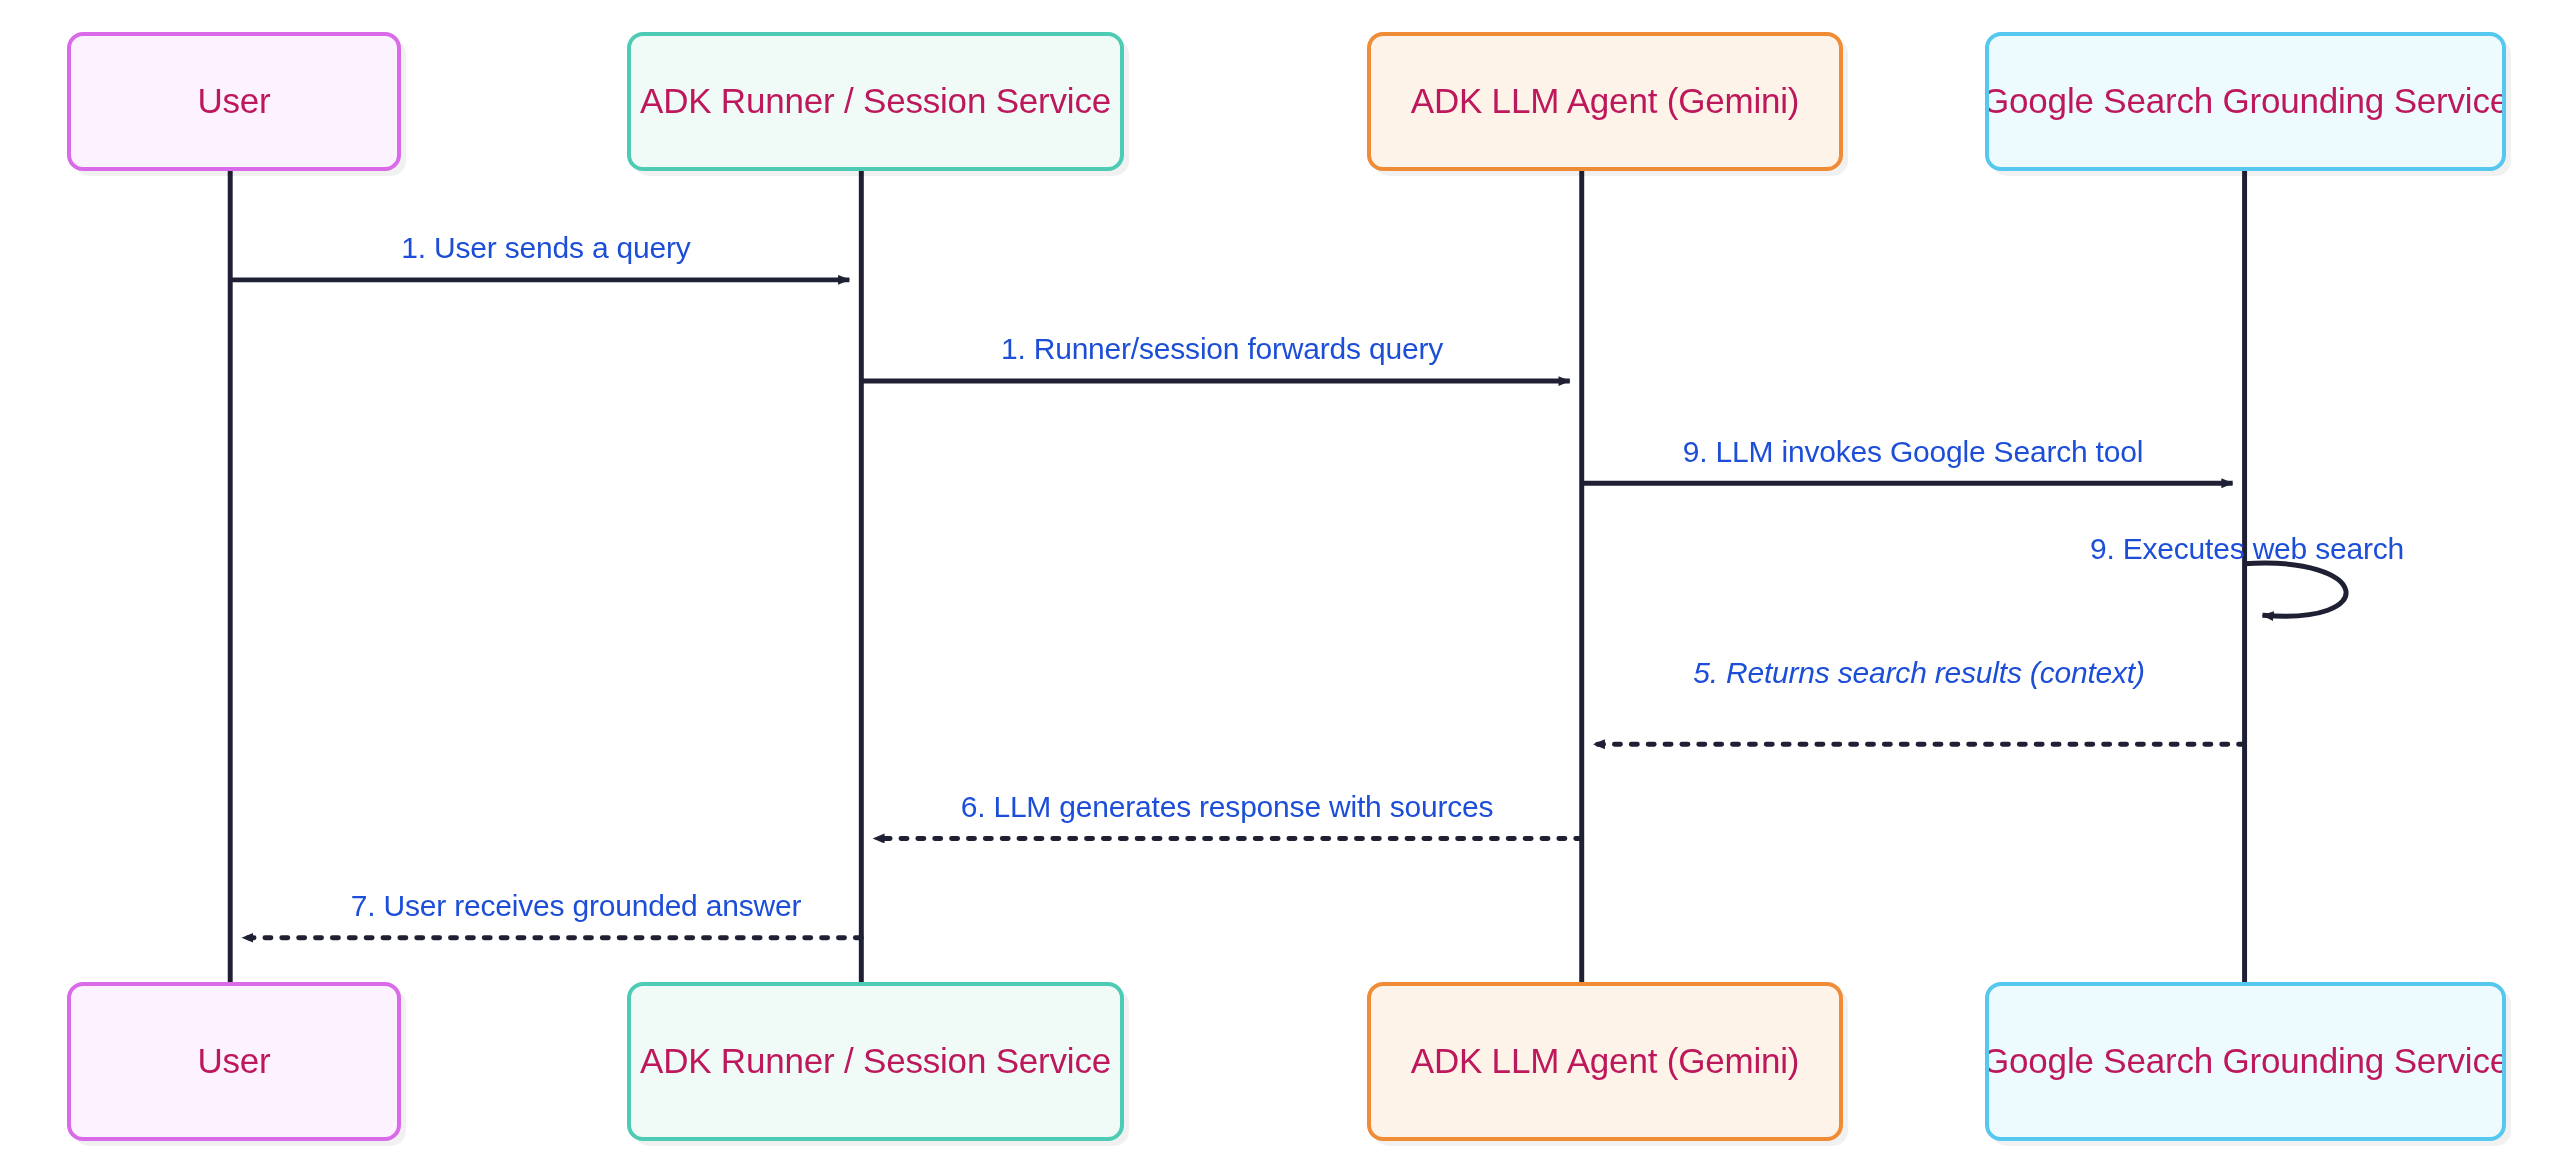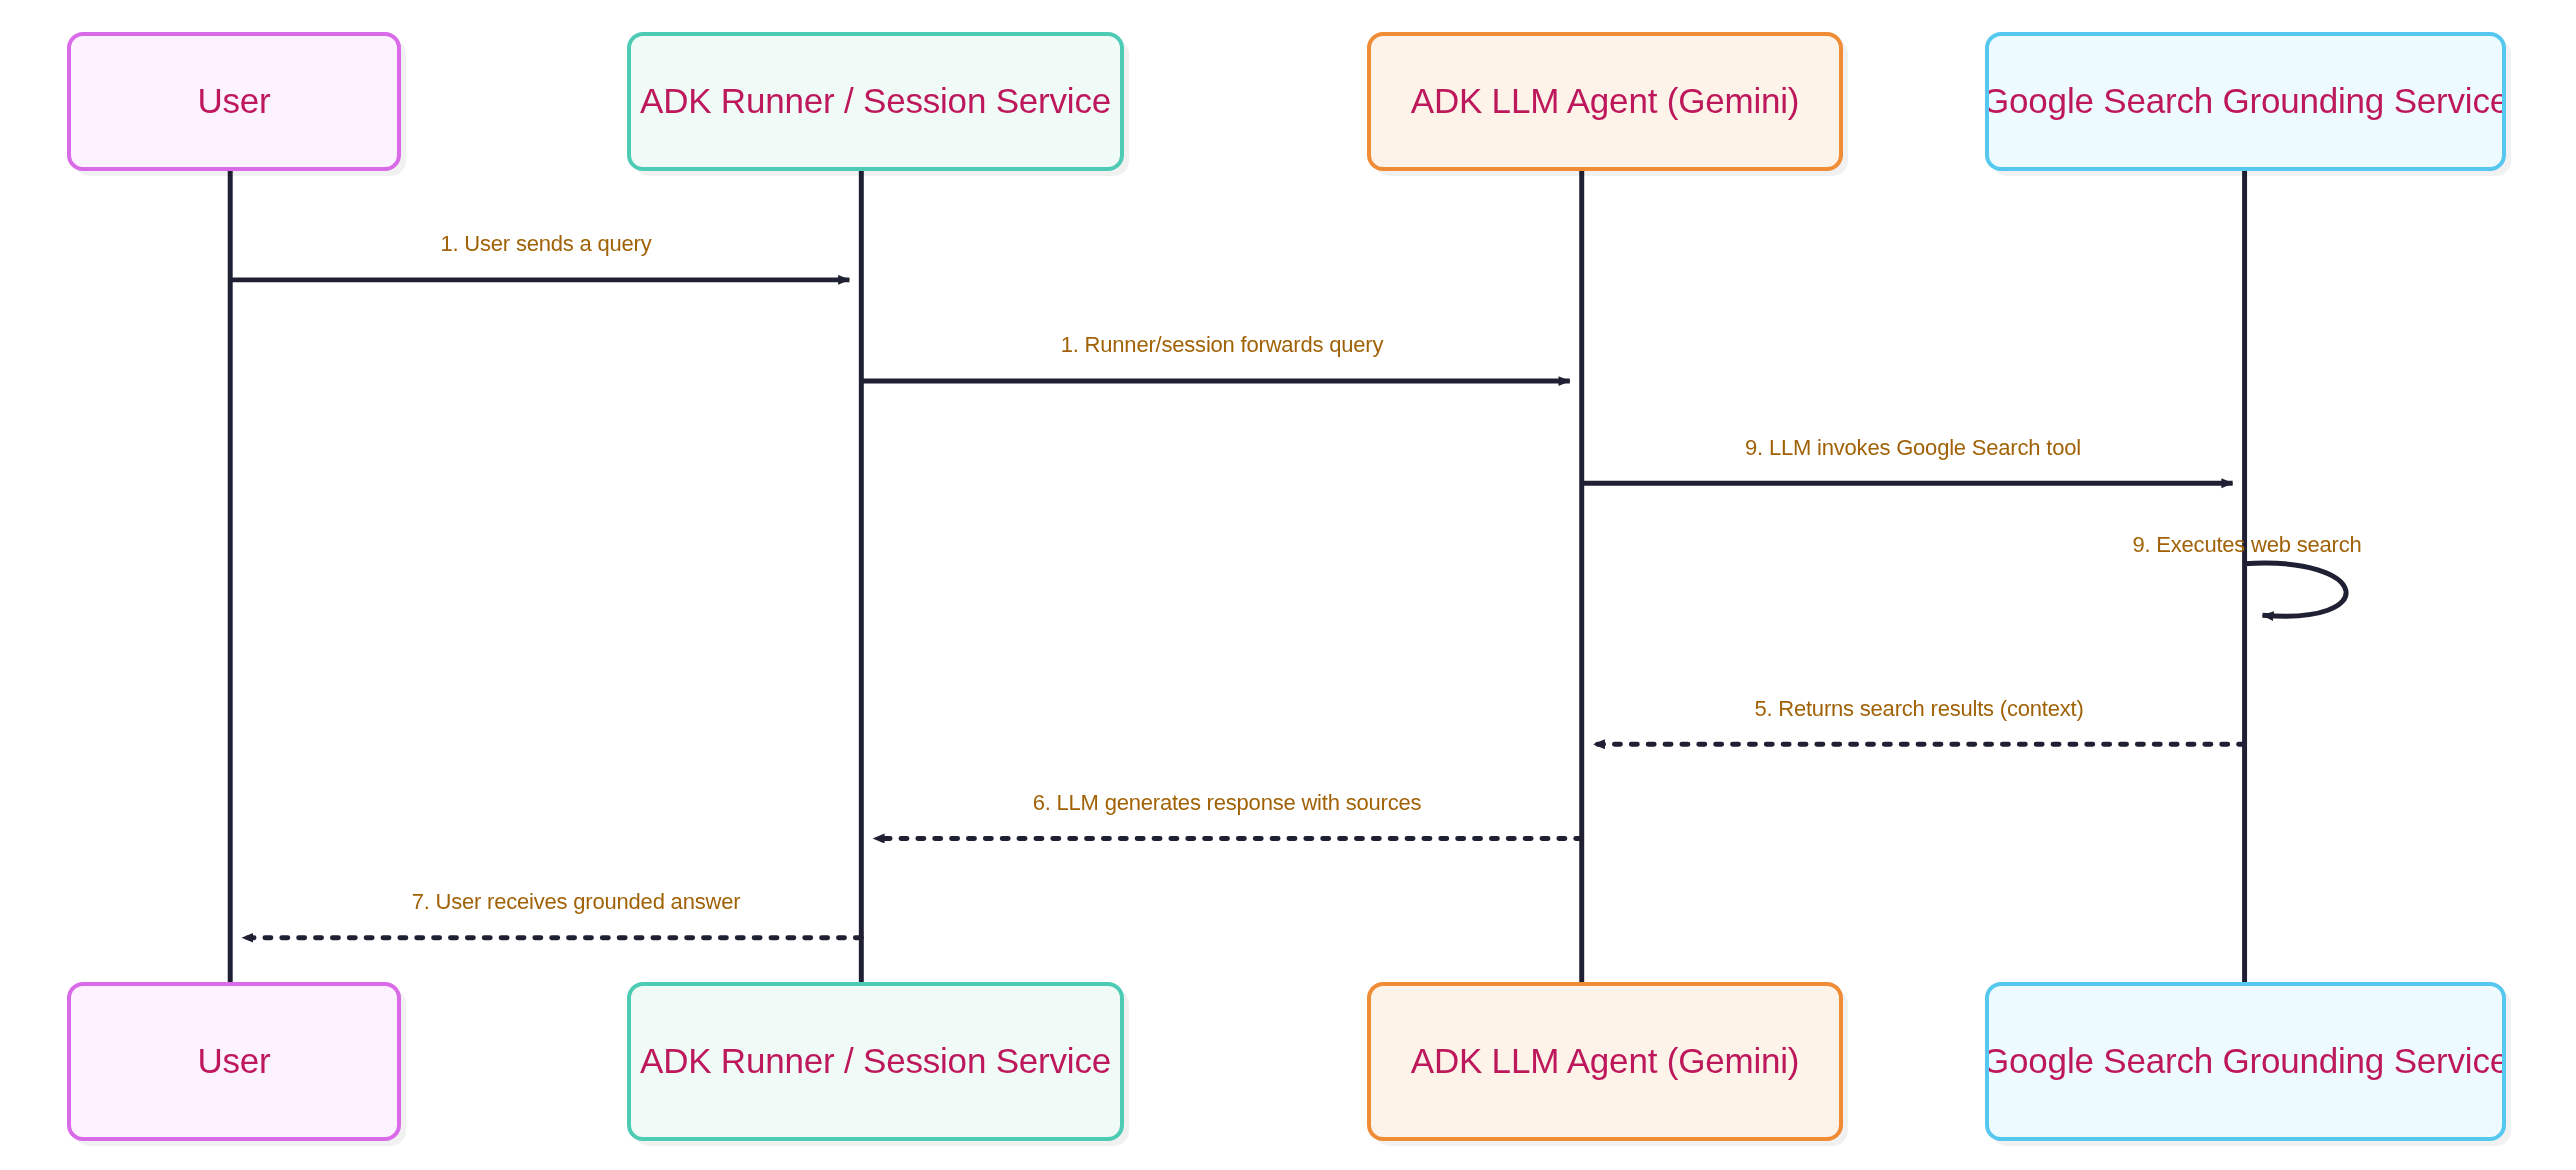--- a/index.html
+++ b/index.html
@@ -30,22 +30,22 @@
     font-size:35px;
     line-height:1.1;
     color:#be185d;
     white-space:nowrap;
     letter-spacing:-0.2px;
   }
 
   
   .msg-label{
     position:absolute;
-    font-size:22px;
-    color:#a16207;
+    font-size:30px;
+    color:#1d4ed8;
     white-space:nowrap;
     letter-spacing:-0.2px;
     line-height:1;
   }
   .msg-label.center{transform:translateX(-50%);}
 </style>
 </head>
 <body>
 
 <div id="stage">
@@ -99,21 +99,21 @@
   </div>
 
   <div class="msg-label center" style="left:546px;top:233px;">1. User sends a query</div>
 
   <div class="msg-label center" style="left:1222px;top:334px;">1. Runner/session forwards query</div>
 
   <div class="msg-label center" style="left:1913px;top:437px;">9. LLM invokes Google Search tool</div>
 
   <div class="msg-label center" style="left:2247px;top:534px;">9. Executes web search</div>
 
-  <div class="msg-label center" style="left:1919px;top:698px;">5. Returns search results (context)</div>
+  <div class="msg-label center" style="left:1919px;top:658px;font-style:italic;">5. Returns search results (context)</div>
 
   <div class="msg-label center" style="left:1227px;top:792px;">6. LLM generates response with sources</div>
 
   <div class="msg-label center" style="left:552px;top:891px;margin-left:24px;">7. User receives grounded answer</div>
 
   <div class="actor-box" style="left:67px;top:982px;width:334px;height:159px;border-color:#d96ae8;background:#fdf2ff;">
     <span class="actor-label">User</span>
   </div>
 
   <div class="actor-box" style="left:627px;top:982px;width:497px;height:159px;border-color:#4ecbb4;background:#f0fbf7;">

